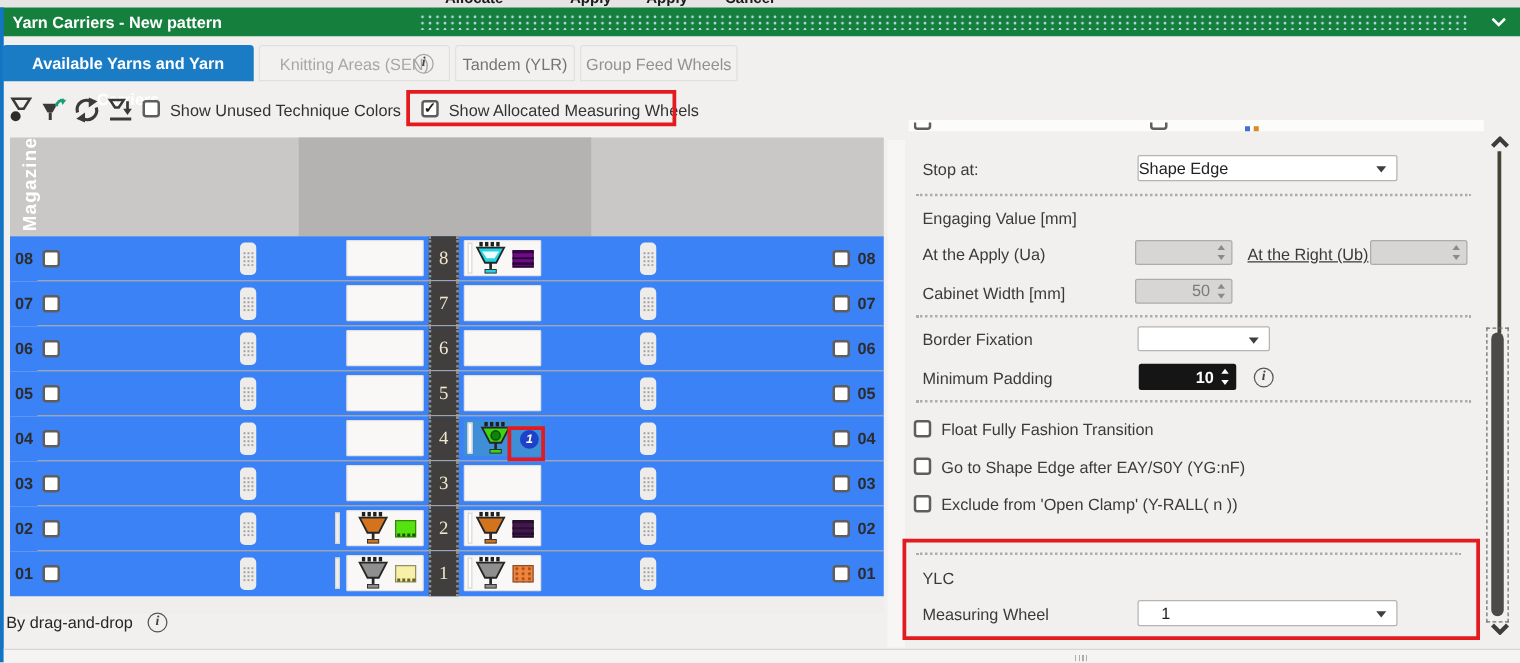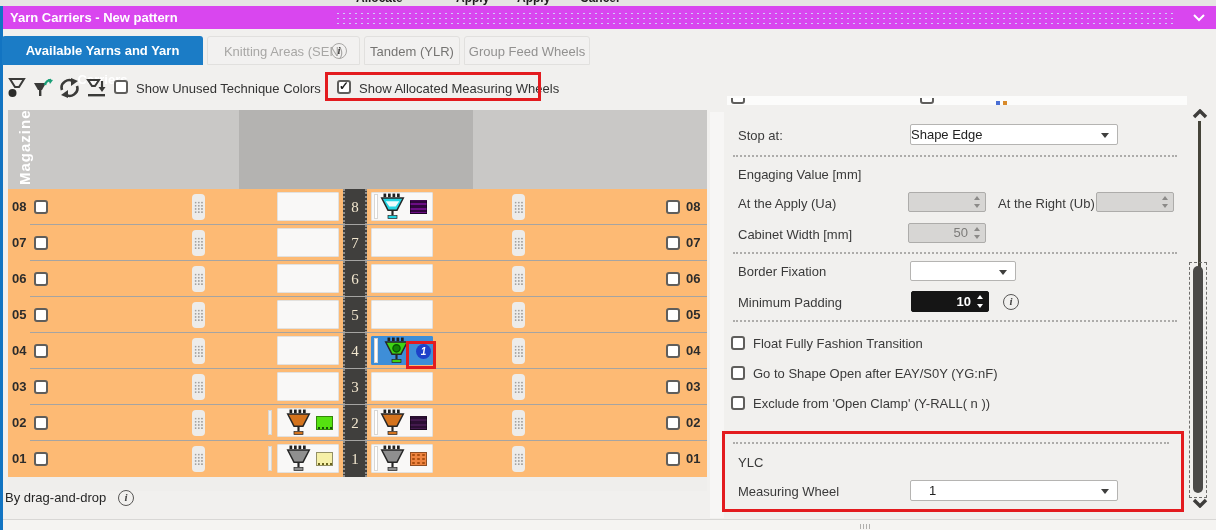--- a/index.html
+++ b/index.html
@@ -6,21 +6,21 @@
   html,body { width:1216px; height:530px; }
   body { font-family:"Liberation Sans", sans-serif; font-size:13px; color:#2e2e2e; background:#f1f0ee; }
   .win { position:relative; width:1216px; height:530px; background:#f1f0ee; overflow:hidden; }
   .leftedge { position:absolute; left:0; top:6px; width:3px; height:524px; background:#1274c2; }
 
   
   .backdrop { position:absolute; left:0; top:0; width:1216px; height:6px; background:#e6e5e3; overflow:hidden; }
   .frag { position:absolute; top:-9px; font-size:12px; font-weight:bold; color:#1c1c1c; }
 
   
-  .titlebar { position:absolute; left:0; top:6px; width:1216px; height:23px; background:#d946ef; }
+  .titlebar { position:absolute; left:0; top:6px; width:1216px; height:23px; background:#15803d; }
   .title { position:absolute; left:10px; top:0; line-height:23px; color:#fff; font-weight:bold; font-size:13px; }
   .tb-dots { position:absolute; left:335px; right:40px; top:5px; height:13px;
     background-image:radial-gradient(rgba(205,228,250,.85) 1px, rgba(0,0,0,0) 1.3px);
     background-size:6px 5px; }
   .tb-chev { position:absolute; right:10px; top:7px; }
 
   
   .tab { position:absolute; top:36px; height:29px; line-height:29px; text-align:center;
          border-radius:3px 3px 0 0; cursor:default; }
   .tab-active { left:2px; width:201px; background:#1b7cc6; color:#fff; font-weight:bold; }
@@ -41,21 +41,21 @@
 
   
   .anno { position:absolute; border:3px solid #e31b1f; z-index:60; pointer-events:none; }
 
   
   .grid { position:absolute; left:8px; top:110px; width:699px; height:381px; background:#efeeec; }
   .ghead { position:absolute; left:0; top:0; width:699px; height:79px; background:#c9c8c6; }
   .gdark { position:absolute; left:231px; top:0; width:234px; height:79px; background:#b4b3b1; }
   .mag { position:absolute; left:8px; top:4px; height:71px; color:#fff; font-weight:bold; font-size:15px;
          letter-spacing:1px; writing-mode:vertical-rl; transform:rotate(180deg); }
-  .row { position:absolute; left:0; width:699px; height:36px; background:#fdba74; }
+  .row { position:absolute; left:0; width:699px; height:36px; background:#3b82f6; }
   .row::after { content:""; position:absolute; left:22px; right:0; bottom:0; border-bottom:1px solid #a5a4a2; }
   .row:last-child::after { border-bottom:none; }
   .rlab { position:absolute; left:4px; line-height:36px; font-weight:bold; font-size:13px; color:#2c2c2c; }
   .rlab-r { left:678px; }
   .rcb-l { left:26px; top:11px; }
   .rcb-r { left:658px; top:11px; }
   .grip { position:absolute; top:5px; width:13px; height:26px; border-radius:4px; background:#edecea; }
   .grip i { position:absolute; left:2px; top:7px; width:9px; height:12px;
     background-image:radial-gradient(#a3a2a0 1px, rgba(0,0,0,0) 1.2px); background-size:3.2px 3.2px; }
   .g1 { left:184px; } .g2 { left:504px; }
@@ -389,21 +389,21 @@
 
   <div class="sep" style="left:733px; top:155px; width:444px;"></div>
 
   <span class="plab" style="left:738px; top:167px;">Engaging Value [mm]</span>
 
   <span class="plab" style="left:738px; top:196px;">At the Apply (Ua)</span>
   <div class="spin" style="left:908px; top:192px; width:78px; height:20px;">
     <span class="up"></span>
       <span class="dn"></span>
   </div>
-  <span class="plab" style="left:998px; top:196px;">At the Right (Ub)</span>
+  <span class="plab" style="left:998px; top:196px;text-decoration:underline;">At the Right (Ub)</span>
   <div class="spin" style="left:1096px; top:192px; width:78px; height:20px;">
     <span class="up"></span>
       <span class="dn"></span>
   </div>
 
   <span class="plab" style="left:738px; top:227px;text-align:right;">Cabinet Width [mm]</span>
   <div class="spin" style="left:908px; top:223px; width:78px; height:20px;">
     <span>50</span><span class="up"></span><span class="dn"></span>
   </div>
 
@@ -418,21 +418,21 @@
   <div class="spin dark" style="left:911px; top:291px; width:78px; height:21px;">
     <span>10</span><span class="up"></span><span class="dn"></span>
   </div>
   <span class="ii" style="left:1003px; top:294px;"></span>
 
   <div class="sep" style="left:733px; top:320px; width:444px;"></div>
 
   <span class="cbx" style="left:731px; top:336px;"></span>
   <span class="plab" style="left:753px; top:336px;">Float Fully Fashion Transition</span>
   <span class="cbx" style="left:731px; top:366px;"></span>
-  <span class="plab" style="left:753px; top:366px;">Go to Shape Open after EAY/S0Y (YG:nF)</span>
+  <span class="plab" style="left:753px; top:366px;">Go to Shape Edge after EAY/S0Y (YG:nF)</span>
   <span class="cbx" style="left:731px; top:396px;"></span>
   <span class="plab" style="left:753px; top:396px;">Exclude from 'Open Clamp' (Y-RALL( n ))</span>
 
   <div class="sep" style="left:733px; top:442px; width:436px;"></div>
   <span class="plab" style="left:738px; top:455px;">YLC</span>
   <span class="plab" style="left:738px; top:484px;text-align:right;">Measuring Wheel</span>
   <div class="dd" style="left:910px; top:480px; width:208px; height:21px; padding-left:18px;">
     <span>1</span><span class="arr"></span>
   </div>
 

